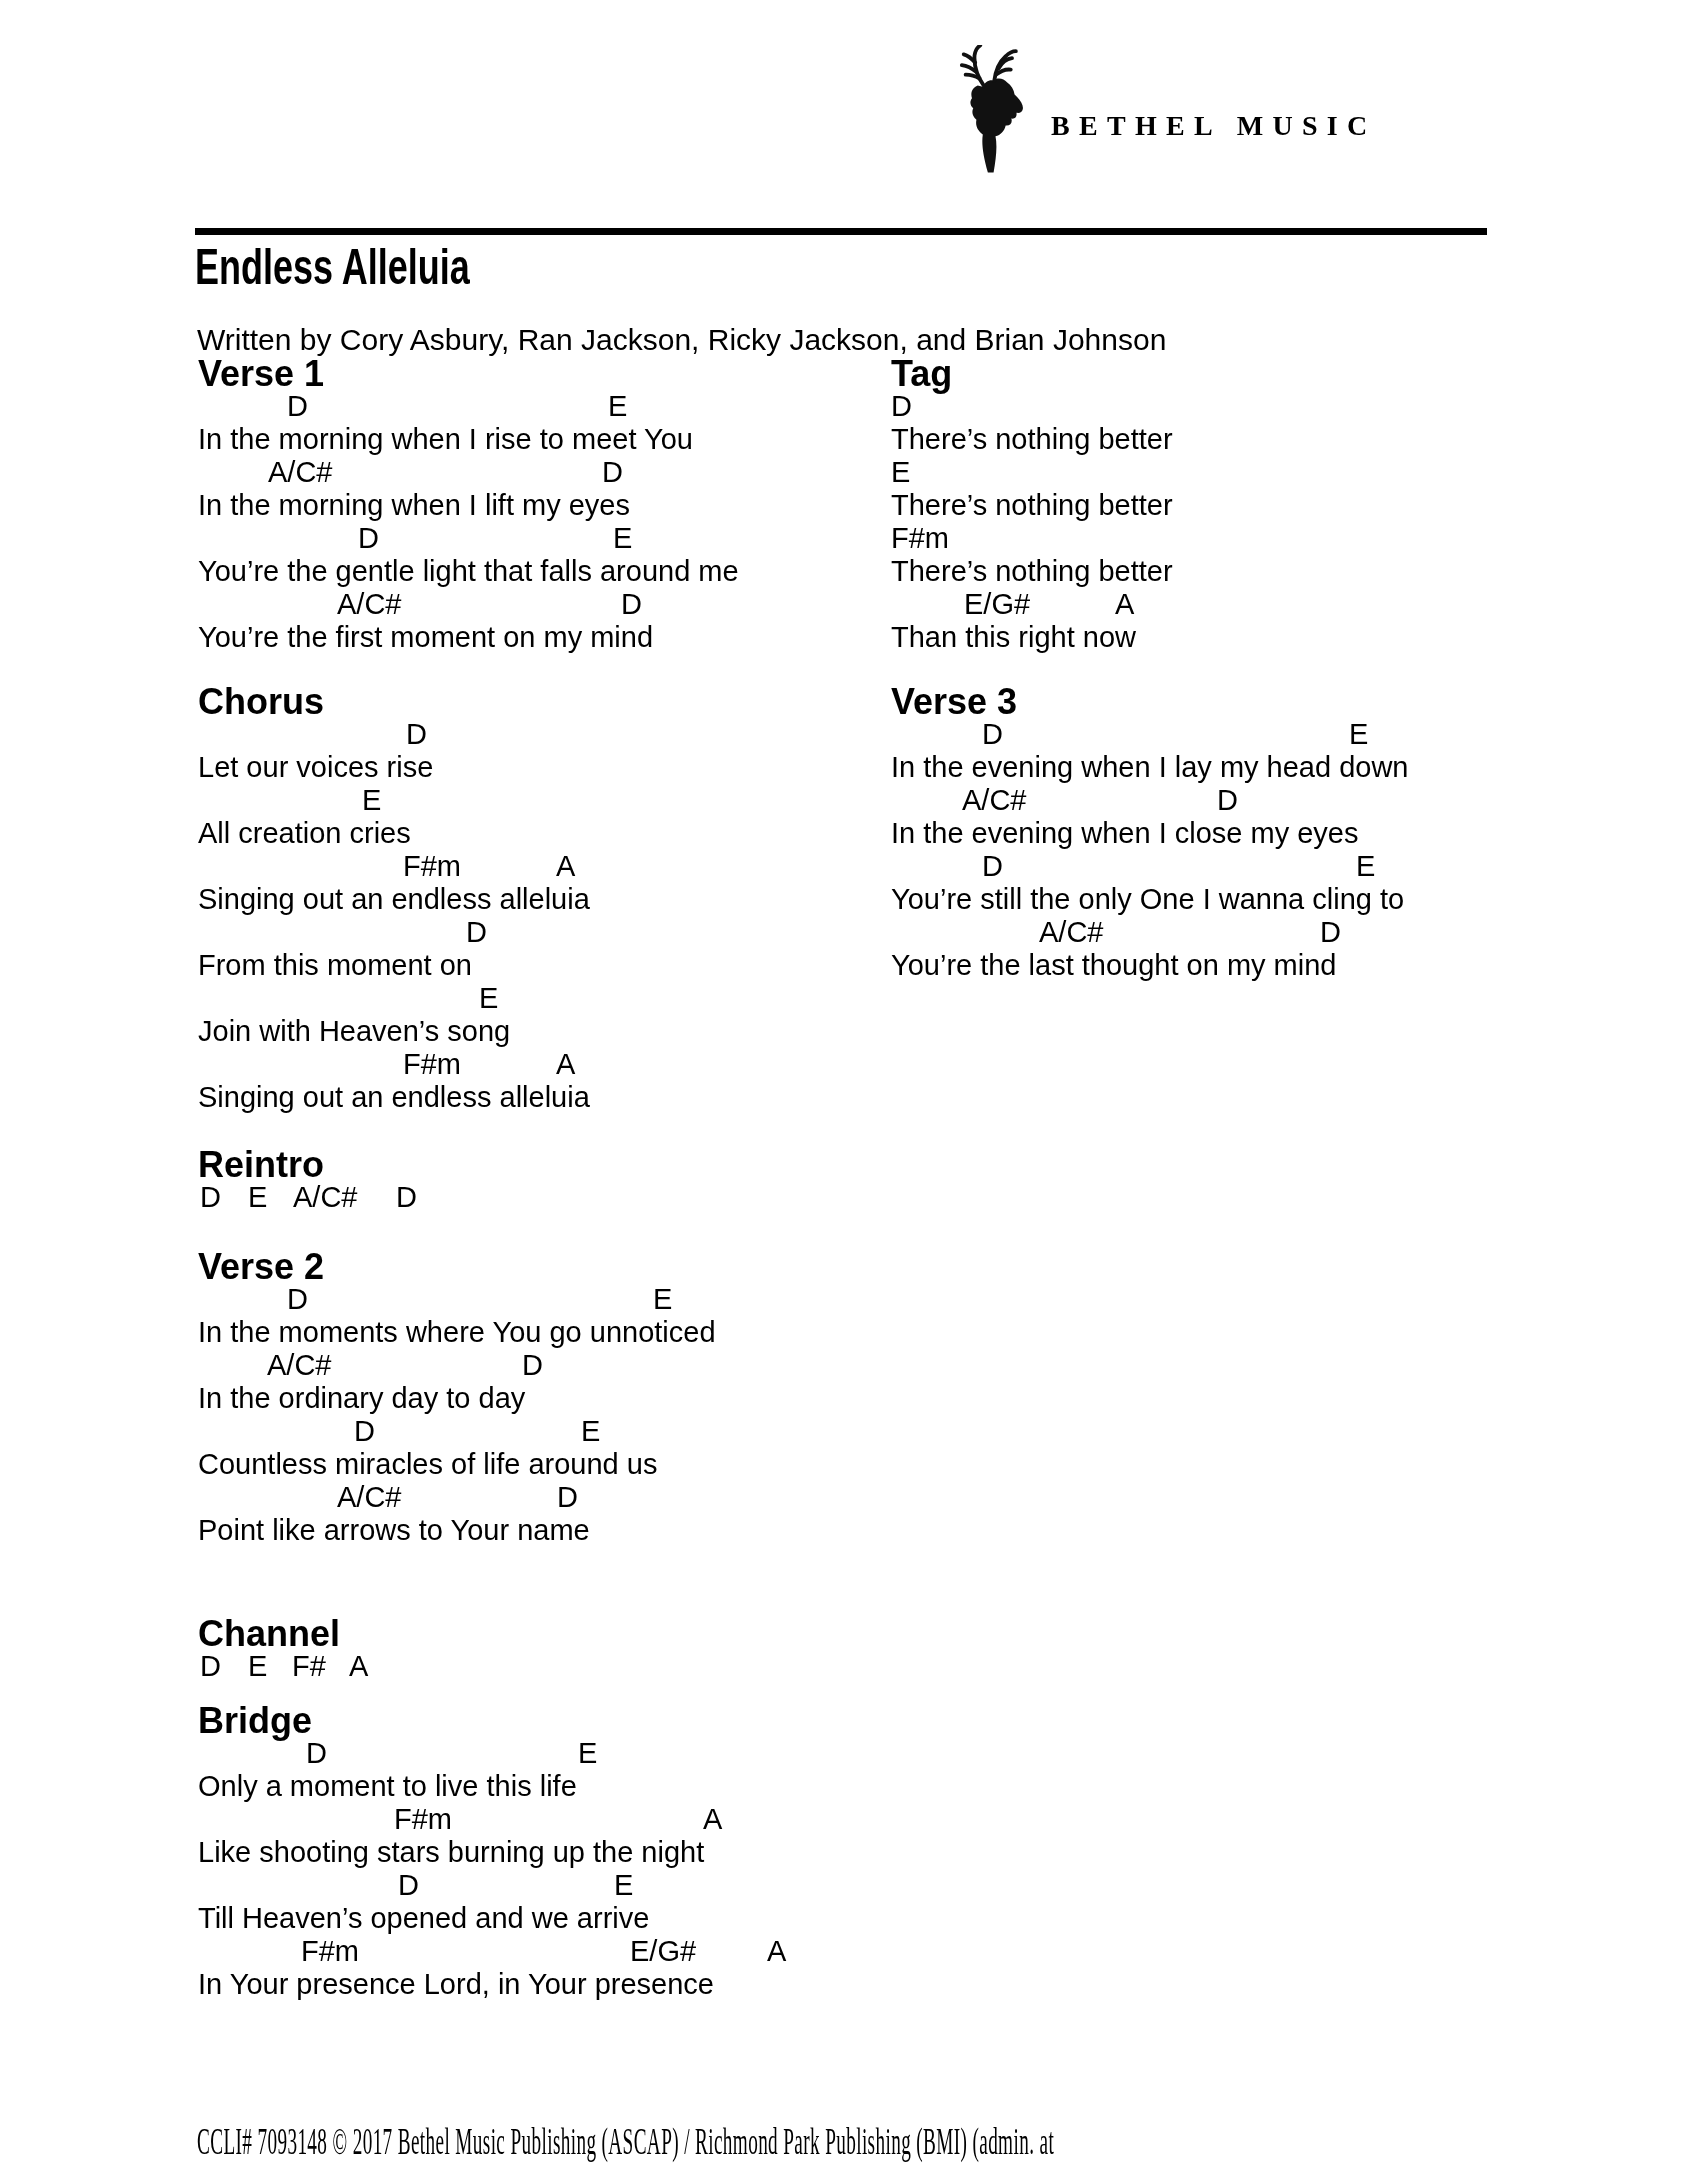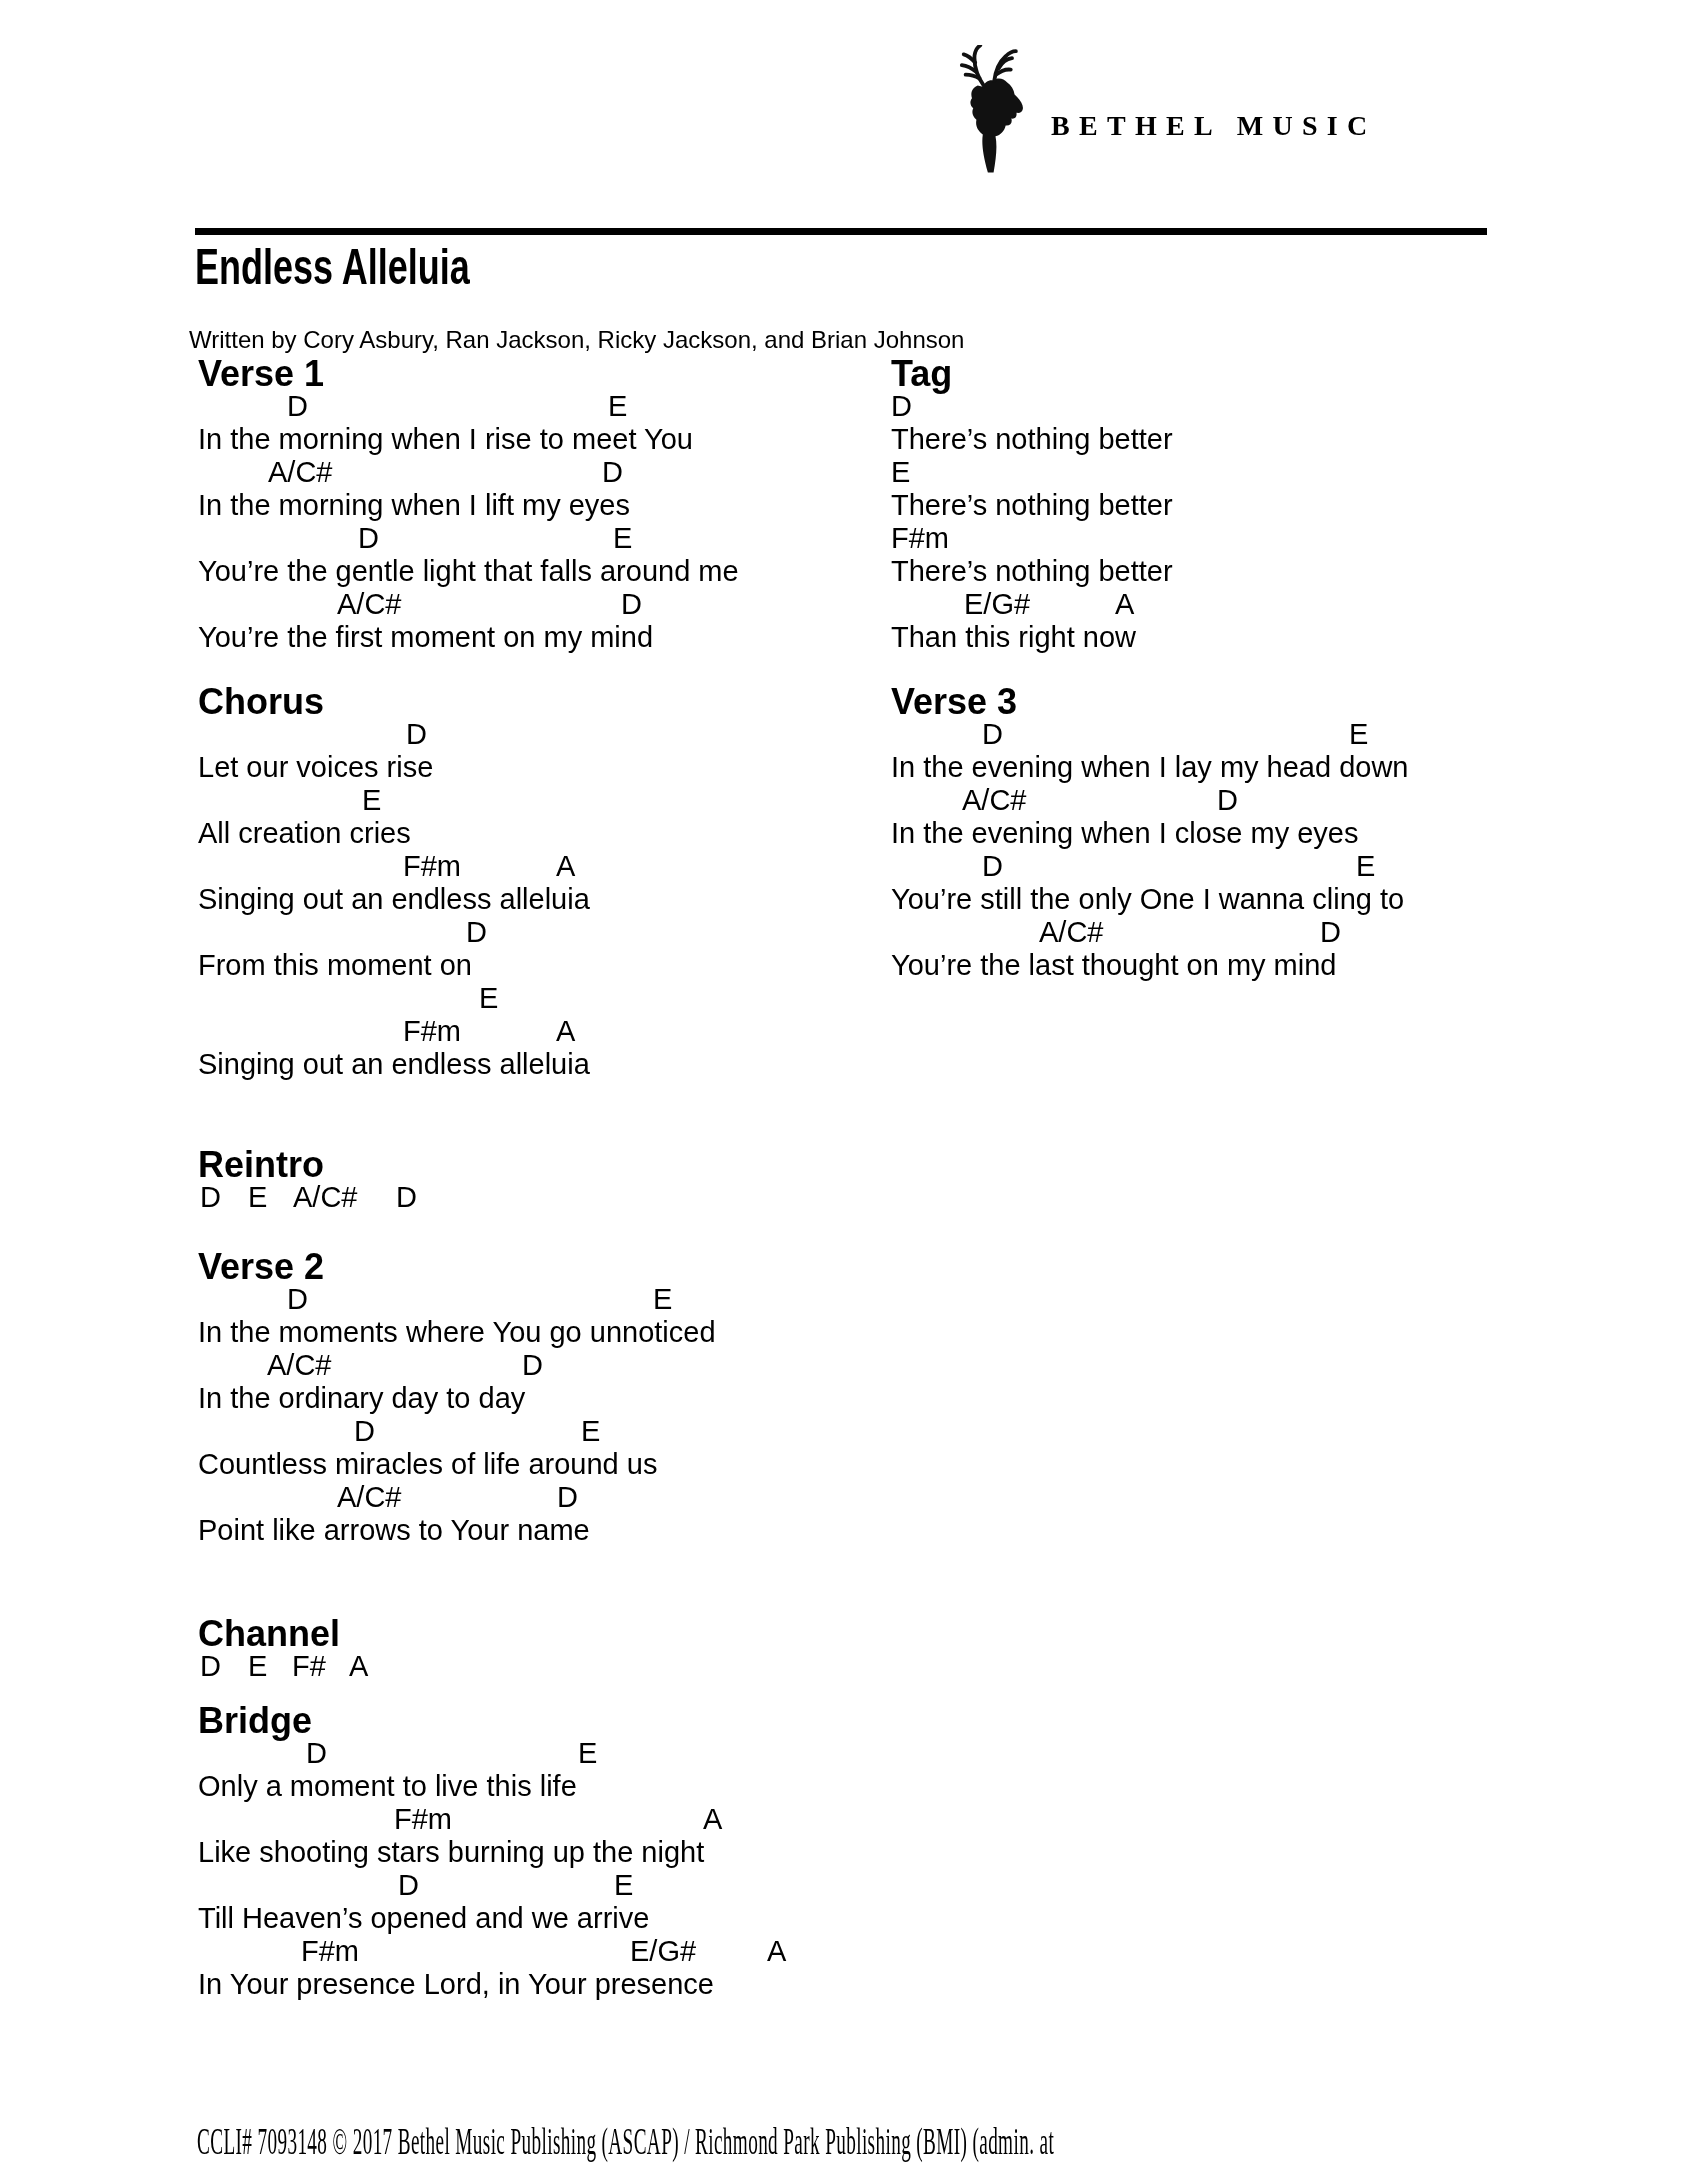--- a/index.html
+++ b/index.html
@@ -5,21 +5,21 @@
   html,body{margin:0;padding:0;background:#fff;}
   body{position:relative;width:1687px;height:2183px;font-family:"Liberation Sans",sans-serif;color:#000;overflow:hidden;}
 
   .brand-wordmark{position:absolute;left:1051px;top:103px;font-family:"Liberation Serif",serif;
     font-size:28px;font-weight:700;letter-spacing:9.3px;line-height:46px;white-space:pre;}
   .deer{position:absolute;left:951px;top:45px;width:89px;height:128px;}
   .rule{position:absolute;left:195px;top:228px;width:1292px;height:6.6px;background:#000;}
 
   .title{position:absolute;left:195px;top:239px;margin:0;font-size:50px;font-weight:800;
     line-height:57px;transform:scaleX(0.72);transform-origin:0 0;white-space:pre;letter-spacing:0;}
-  .writer{position:absolute;left:189px;top:322px;font-size:24px;line-height:36px;white-space:pre;}
+  .writer{position:absolute;left:197px;top:322px;font-size:30px;line-height:36px;white-space:pre;}
 
   .column{position:absolute;top:0;height:2183px;width:794px;}
   .section{position:absolute;left:0;width:794px;}
   .sec-label{height:33px;line-height:33px;font-size:36px;font-weight:800;white-space:pre;}
   .line{position:relative;height:33px;line-height:33px;font-size:29px;white-space:pre;}
   .chord{position:absolute;top:0;height:33px;line-height:33px;font-size:29px;}
 
   .footer{position:absolute;left:197px;top:2022px;font-family:"Liberation Serif",serif;
     font-size:37px;line-height:48px;letter-spacing:0.7px;transform:scaleX(0.52);
     transform-origin:0 0;white-space:pre;}
@@ -68,20 +68,21 @@
         <div class="sec-label">Chorus</div>
         <div class="line chords"><span class="chord" style="left: 208px;">D</span></div>
         <div class="line lyric">Let our voices rise</div>
         <div class="line chords"><span class="chord" style="left: 164px;">E</span></div>
         <div class="line lyric">All creation cries</div>
         <div class="line chords"><span class="chord" style="left: 205px;">F#m</span><span class="chord" style="left: 358px;">A</span></div>
         <div class="line lyric">Singing out an endless alleluia</div>
         <div class="line chords"><span class="chord" style="left: 268px;">D</span></div>
         <div class="line lyric">From this moment on</div>
         <div class="line chords"><span class="chord" style="left: 281px;">E</span></div>
+        <div class="line lyric">Join with Heaven’s song</div>
         <div class="line chords"><span class="chord" style="left: 205px;">F#m</span><span class="chord" style="left: 358px;">A</span></div>
         <div class="line lyric">Singing out an endless alleluia</div>
       </div>
       <div class="section" style="top: 1148px;">
         <div class="sec-label">Reintro</div>
         <div class="line chords"><span class="chord" style="left: 2px;">D</span><span class="chord" style="left: 50px;">E</span><span class="chord" style="left: 95px;">A/C#</span><span class="chord" style="left: 198px;">D</span></div>
       </div>
       <div class="section" style="top: 1250px;">
         <div class="sec-label">Verse 2</div>
         <div class="line chords"><span class="chord" style="left: 89px;">D</span><span class="chord" style="left: 455px;">E</span></div>

